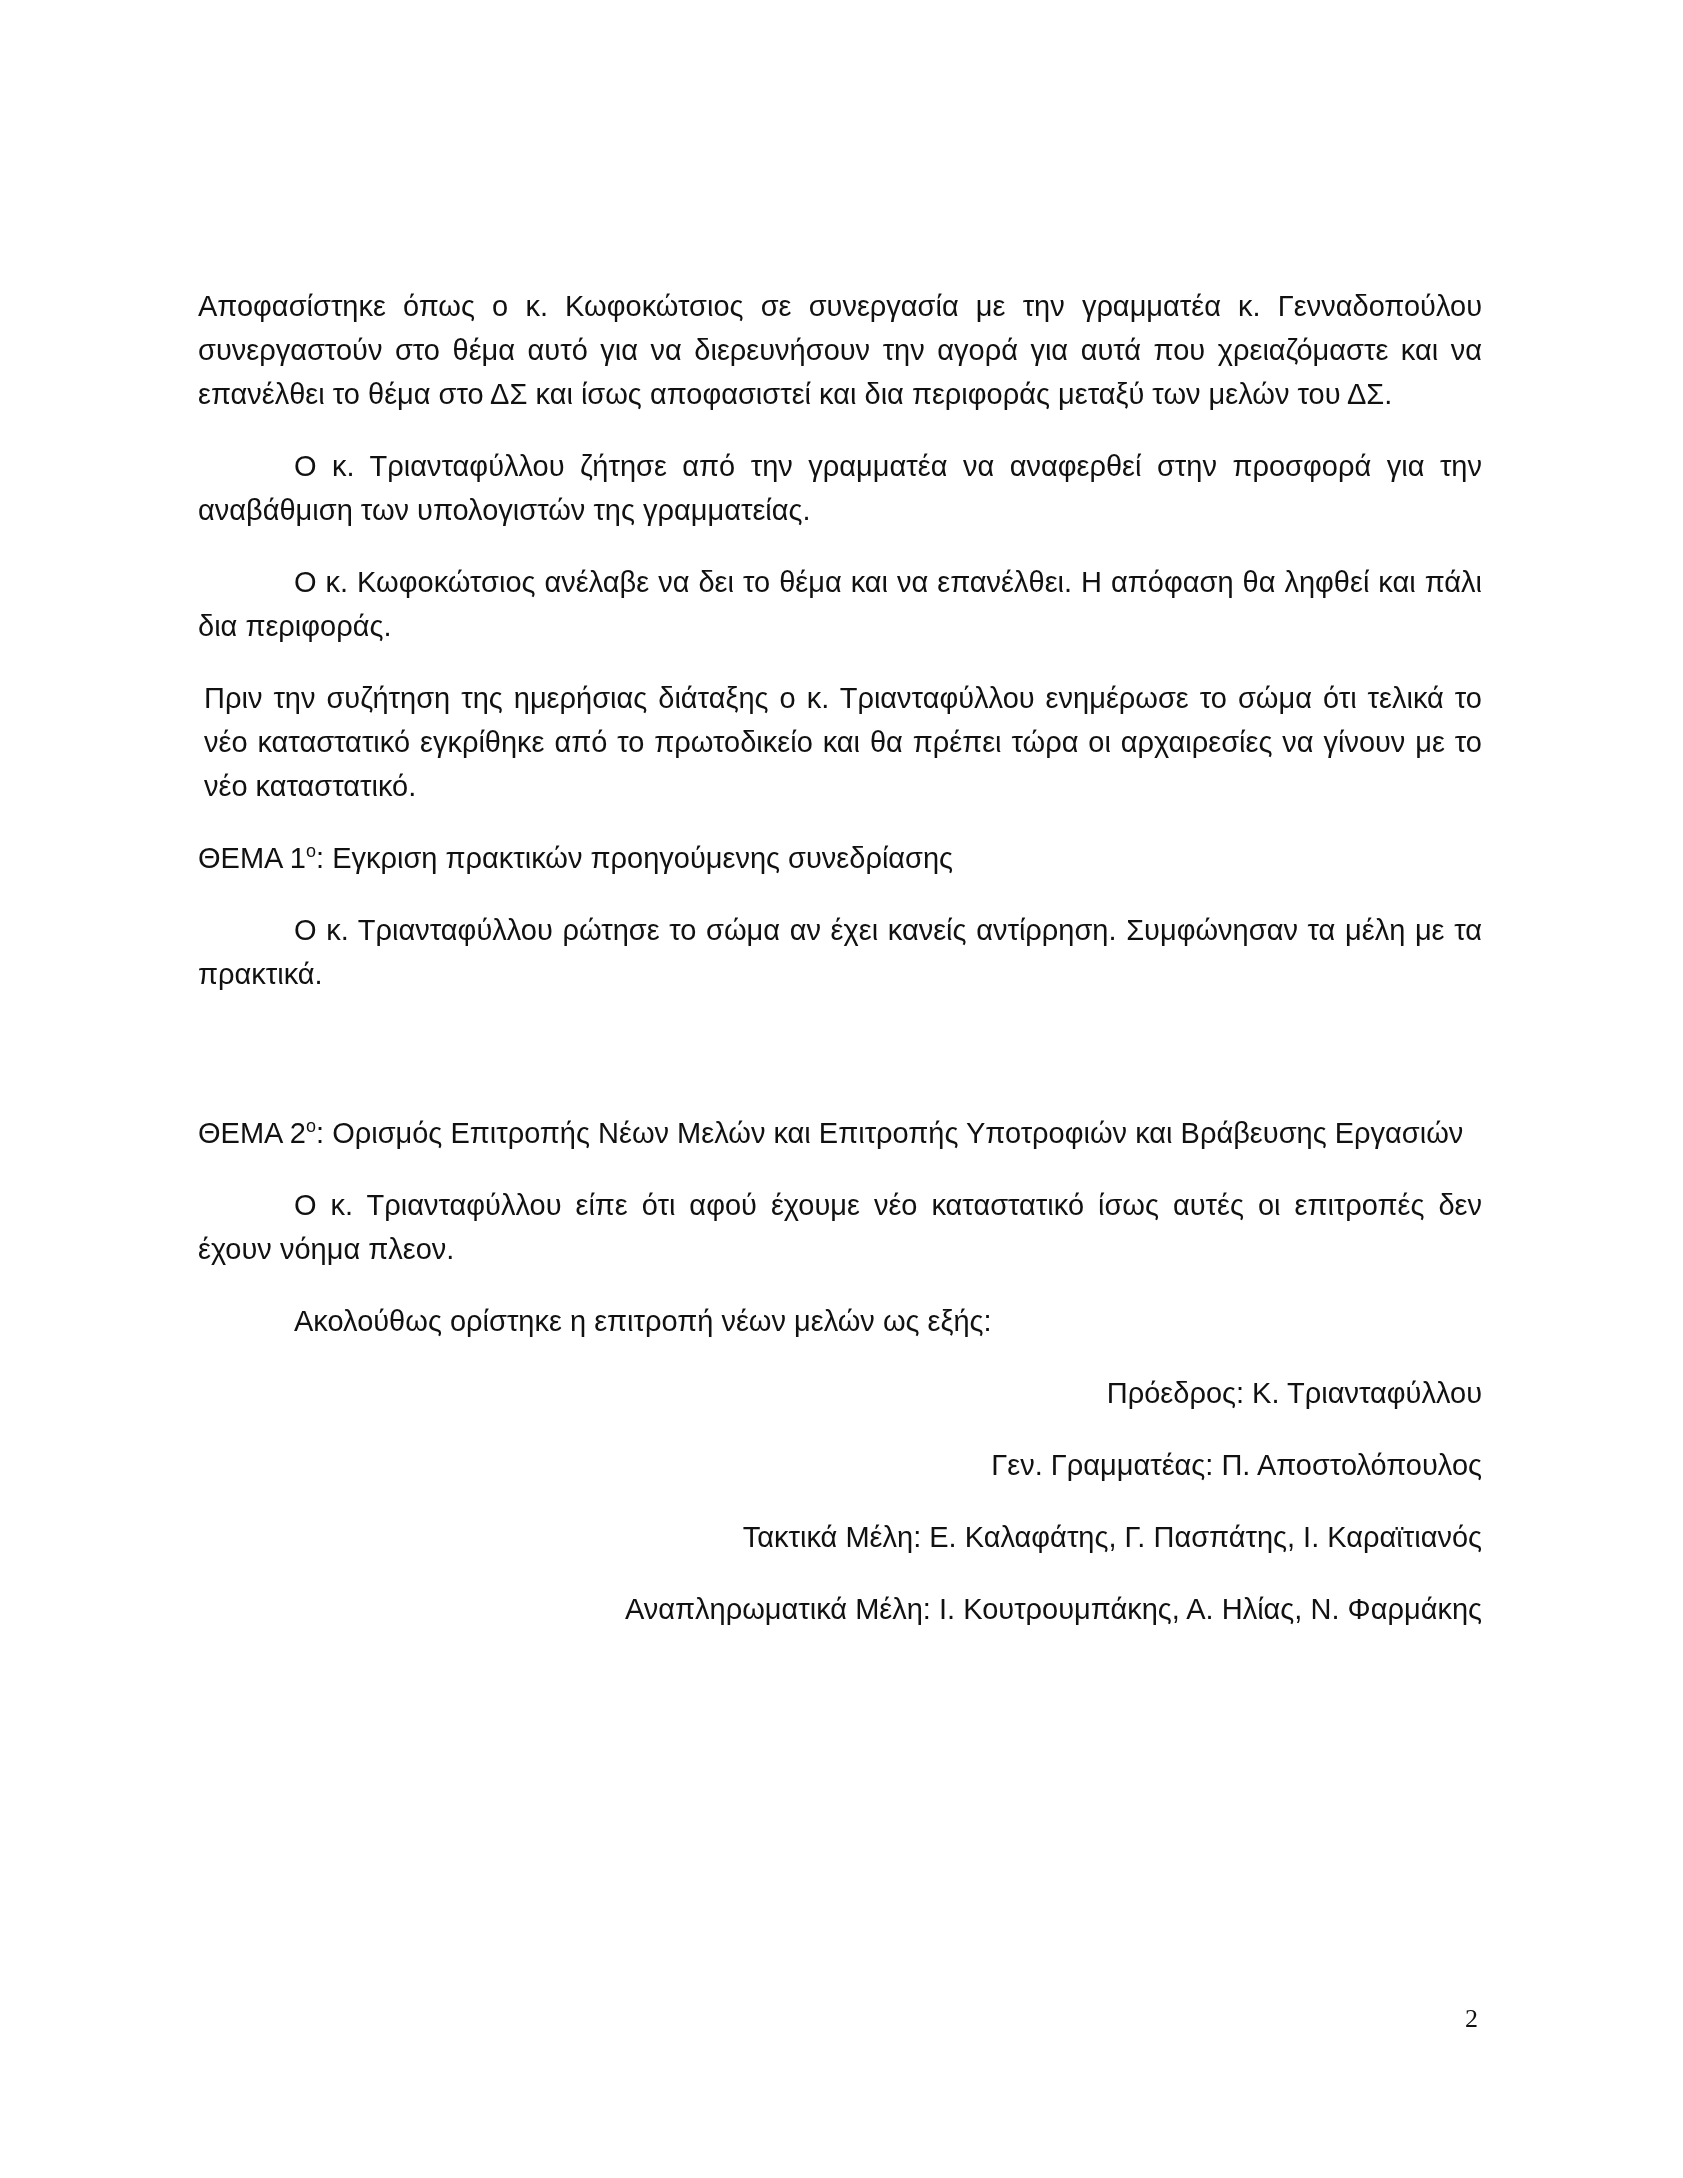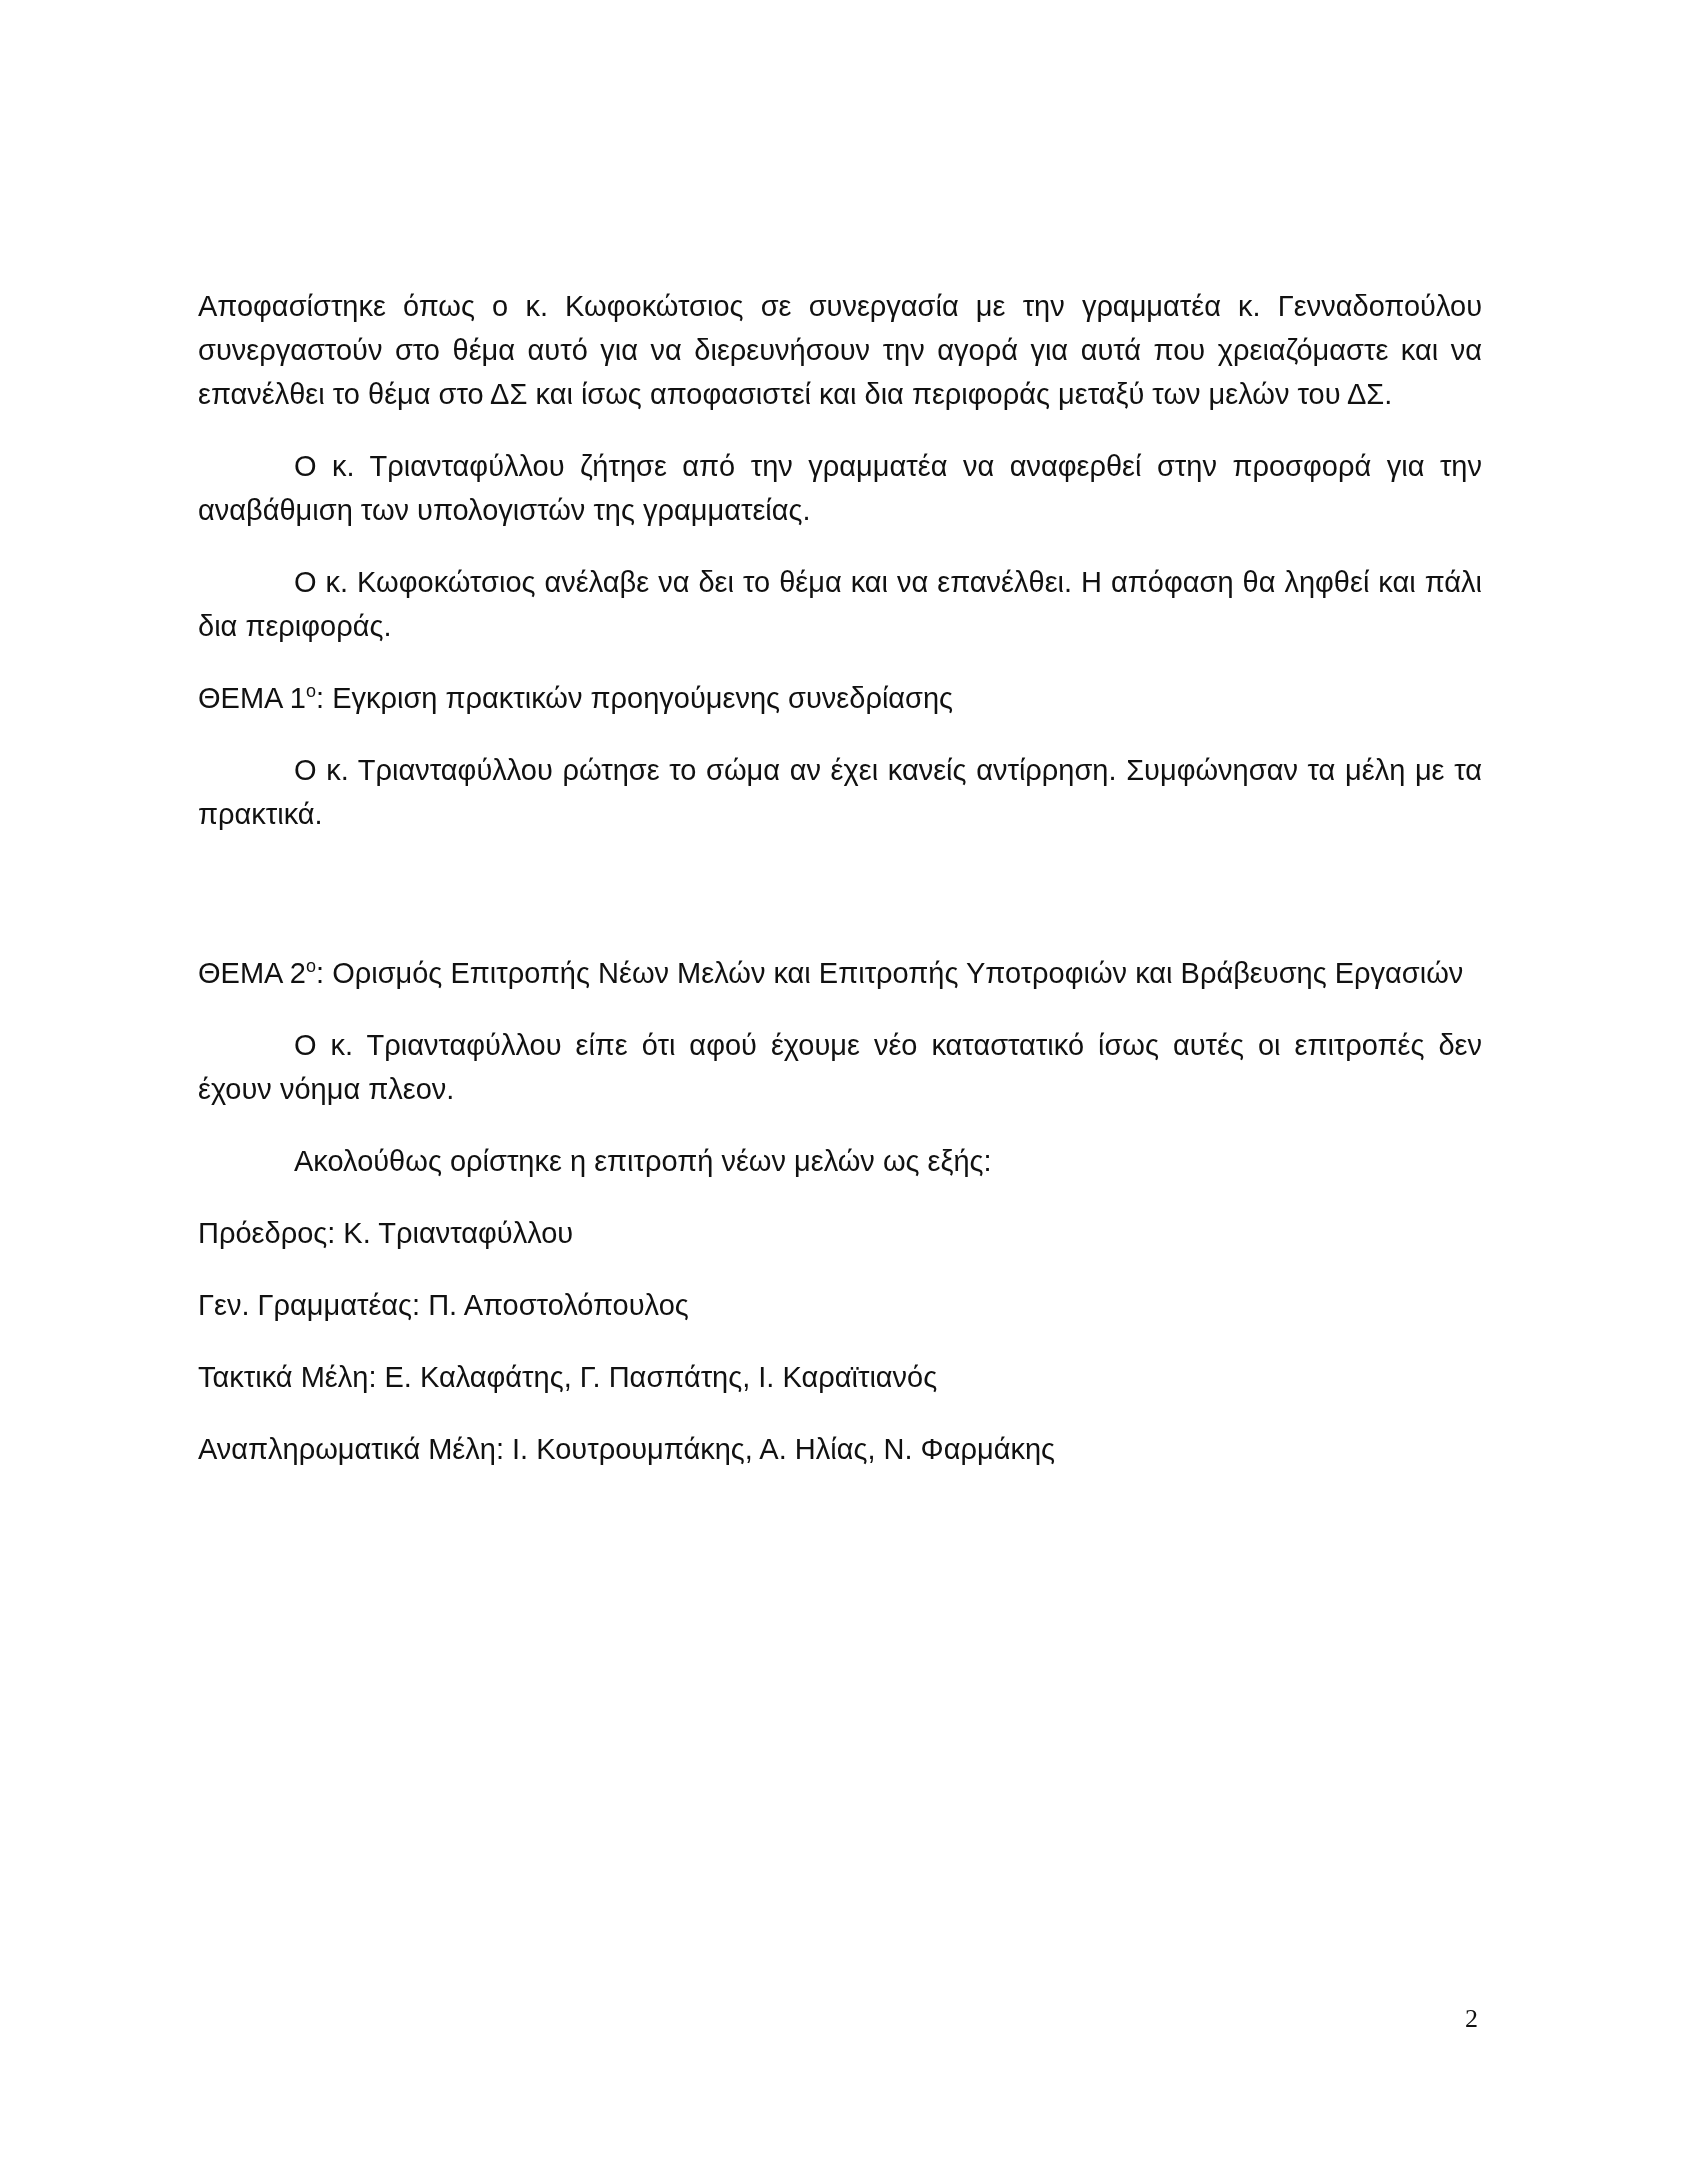--- a/index.html
+++ b/index.html
@@ -8,34 +8,35 @@
     position: absolute; left: 198px; top: 284px; width: 1284px;
     font-family: "Liberation Sans", sans-serif;
     font-size: 29px; line-height: 44px; color: #111111;
     font-stretch: condensed;
   }
   .p { margin: 0 0 28px 0; text-align: justify; text-align-last: left; }
   .ind { text-indent: 96px; }
   .lead { padding-left: 6px; }
   .h { font-weight: normal; margin: 0 0 28px 0; text-align: justify; text-align-last: left; }
   .gap { height: 87px; }
-  .item { margin: 0 0 28px 0; }
+  .item { margin: 0 0 28px 0; text-align: right; }
   sup { font-size: 18px; line-height: 0; vertical-align: super; }
   .pnum {
     position: absolute; left: 1465px; top: 2004px;
     font-family: "Liberation Serif", serif; font-size: 26px; color: #111;
   }
 </style>
 </head>
 <body>
 
 <div class="page">
   <p class="p">Αποφασίστηκε όπως ο κ. Κωφοκώτσιος σε συνεργασία με την γραμματέα κ. Γενναδοπούλου συνεργαστούν στο θέμα αυτό για να διερευνήσουν την αγορά για αυτά που χρειαζόμαστε και να επανέλθει το θέμα στο ΔΣ και ίσως αποφασιστεί και δια περιφοράς μεταξύ των μελών του ΔΣ.</p>
   <p class="p ind">Ο κ. Τριανταφύλλου ζήτησε από την γραμματέα να αναφερθεί στην προσφορά για την αναβάθμιση των υπολογιστών της γραμματείας.</p>
   <p class="p ind">Ο κ. Κωφοκώτσιος ανέλαβε να δει το θέμα και να επανέλθει. Η απόφαση θα ληφθεί και πάλι δια περιφοράς.</p>
+  <p class="p lead">Πριν την συζήτηση της ημερήσιας διάταξης ο κ. Τριανταφύλλου ενημέρωσε το σώμα ότι τελικά το νέο καταστατικό εγκρίθηκε από το πρωτοδικείο και θα πρέπει τώρα οι αρχαιρεσίες να γίνουν με το νέο καταστατικό.</p>
 
   <div class="h"><span>ΘΕΜΑ 1</span><sup>ο</sup><span>: Εγκριση πρακτικών προηγούμενης συνεδρίασης</span></div>
   <p class="p ind">Ο κ. Τριανταφύλλου ρώτησε το σώμα αν έχει κανείς αντίρρηση. Συμφώνησαν τα μέλη με τα πρακτικά.</p>
 
   <div class="gap"></div>
 
   <div class="h"><span>ΘΕΜΑ 2</span><sup>ο</sup><span>: Ορισμός Επιτροπής Νέων Μελών και Επιτροπής Υποτροφιών και Βράβευσης Εργασιών</span></div>
   <p class="p ind">Ο κ. Τριανταφύλλου είπε ότι αφού έχουμε νέο καταστατικό ίσως αυτές οι επιτροπές δεν έχουν νόημα πλεον.</p>
   <p class="p ind">Ακολούθως ορίστηκε η επιτροπή νέων μελών ως εξής:</p>
 

